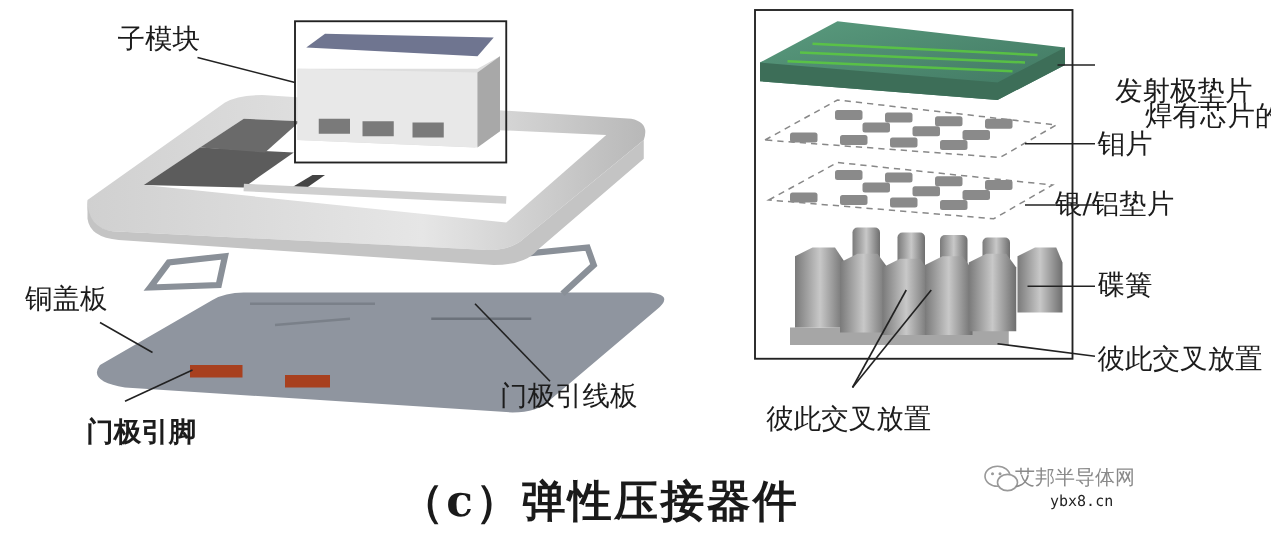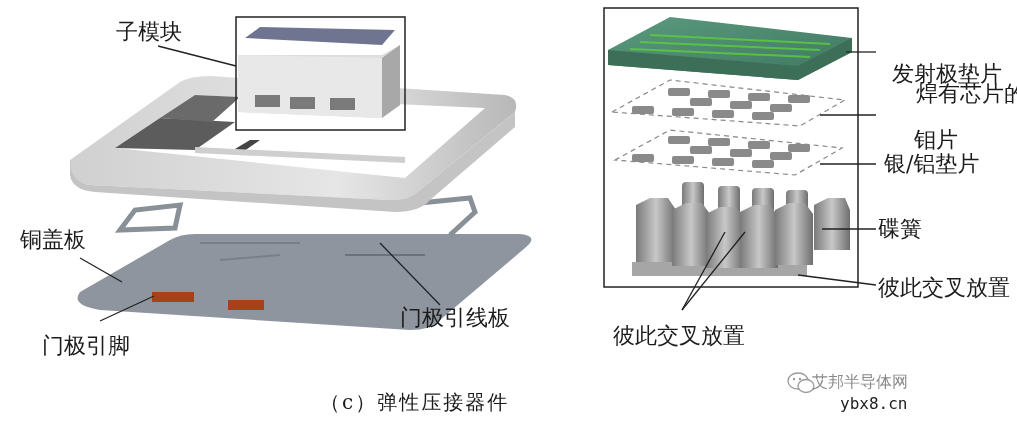--- a/index.html
+++ b/index.html
@@ -1,20 +1,20 @@
 <!DOCTYPE html>
 <html><head>
 <meta charset="utf-8">
 <style>
   html,body{margin:0;padding:0;background:#ffffff;}
   body{width:1017px;height:428px;position:relative;overflow:hidden;font-family:"DejaVu Serif","Liberation Serif",serif;color:#1a1a1a;}
   .label{position:absolute;font-size:22px;line-height:24px;white-space:nowrap;color:#1c1c1c;font-family:"DejaVu Serif","Liberation Serif",serif;}
-  .caption{position:absolute;left:320px;top:386px;font-size:20px;line-height:32px;letter-spacing:2px;white-space:nowrap;}
+  .caption{position:absolute;left:320px;top:386px;font-size:35px;line-height:32px;letter-spacing:2px;white-space:nowrap;font-weight:bold;}
   .wm{position:absolute;left:812px;top:372px;font-size:16px;color:#8a8a8a;font-family:"DejaVu Sans","Liberation Sans",sans-serif;white-space:nowrap;}
-  .wm-url{position:absolute;left:840px;top:394px;font-size:16px;color:#222;font-family:"DejaVu Sans Mono","Liberation Mono",monospace;}
+  .wm-url{position:absolute;left:840px;top:394px;font-size:12px;color:#222;font-family:"DejaVu Sans Mono","Liberation Mono",monospace;}
   svg{position:absolute;left:0;top:0;}
 </style>
 </head>
 <body>
 
 <svg width="1017" height="428" viewBox="0 0 1017 428">
   <defs>
     <linearGradient id="frameG" x1="0" y1="0" x2="1" y2="0">
       <stop offset="0" stop-color="#d0d0d0"></stop>
         <stop offset="0.6" stop-color="#e6e6e6"></stop>
@@ -136,29 +136,29 @@
     <line x1="846" y1="52" x2="876" y2="52"></line>
     <line x1="820" y1="115" x2="876" y2="115"></line>
     <line x1="820" y1="164" x2="876" y2="164"></line>
     <line x1="822" y1="229" x2="876" y2="229"></line>
     <line x1="798" y1="275" x2="876" y2="285"></line>
     <line x1="682" y1="310" x2="725" y2="232"></line>
     <line x1="682" y1="310" x2="745" y2="232"></line>
   </g>
 </svg>
 
-<div class="label" style="left:116px;top:20px;">子模块</div>
+<div class="label" style="left:94px;top:20px;">子模块</div>
 <div class="label" style="left:20px;top:228px;">铜盖板</div>
-<div class="label" style="left:42px;top:334px;">门极引脚</div>
+<div class="label" style="left:69px;top:334px;font-weight:bold;">门极引脚</div>
 <div class="label" style="left:400px;top:306px;">门极引线板</div>
 
 <div class="label" style="left:916px;top:34px;margin-top:48px;">焊有芯片的</div>
 <div class="label" style="left:892px;top:62px;">发射极垫片</div>
-<div class="label" style="left:914px;top:104px;margin-top:24px;">钼片</div>
-<div class="label" style="left:844px;top:152px;margin-left:40px;">银/铝垫片</div>
+<div class="label" style="left:878px;top:104px;">钼片</div>
+<div class="label" style="left:844px;top:152px;">银/铝垫片</div>
 <div class="label" style="left:878px;top:217px;">碟簧</div>
 <div class="label" style="left:878px;top:276px;">彼此交叉放置</div>
 <div class="label" style="left:613px;top:324px;">彼此交叉放置</div>
 
 <div class="caption">（c）弹性压接器件</div>
 
 <svg width="30" height="26" style="left:786px;top:370px;">
   <ellipse cx="12" cy="11" rx="10" ry="8" fill="none" stroke="#999" stroke-width="1.3"></ellipse>
   <ellipse cx="20" cy="16" rx="8" ry="6.5" fill="#fff" stroke="#999" stroke-width="1.3"></ellipse>
   <circle cx="8" cy="9" r="1.2" fill="#999"></circle>

